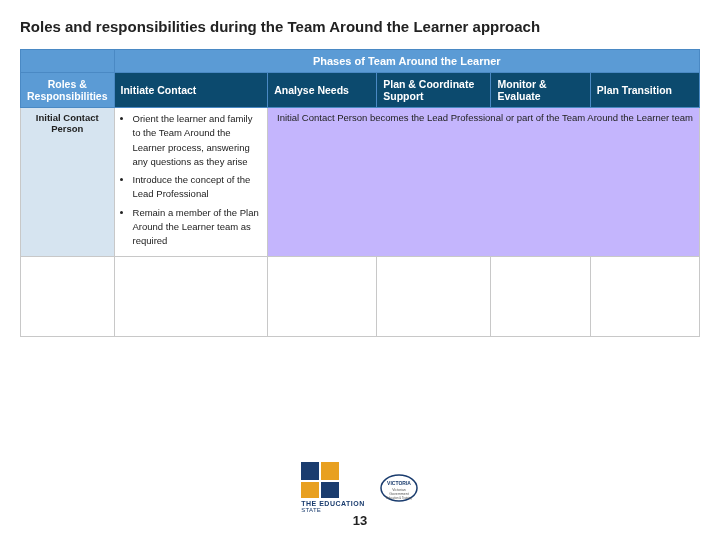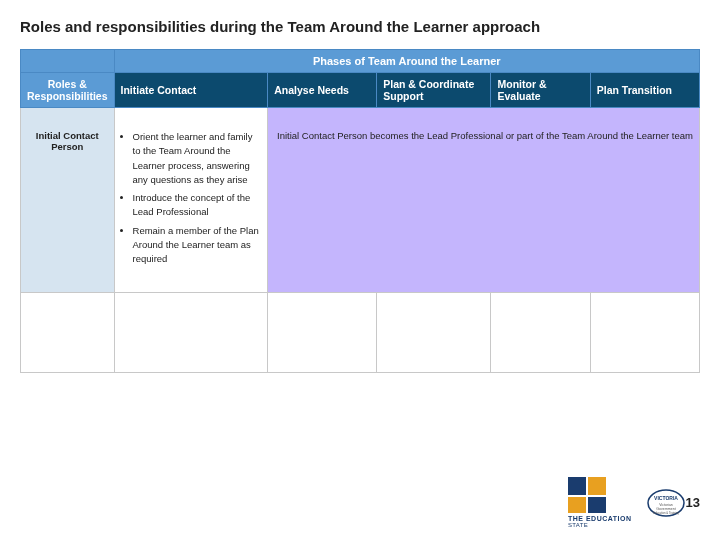--- a/index.html
+++ b/index.html
@@ -65,21 +65,21 @@
       vertical-align: middle;
       border: 1px solid #4a89c4;
     }
 
     
     .content-row td {
       border: 1px solid #c8c8c8;
       vertical-align: top;
       font-size: 9.5px;
       color: #222;
-      padding: 22px 6px;
+      padding: 4px 6px;
     }
 
     .role-cell {
       background: #d6e4f0;
       text-align: center;
       vertical-align: middle;
       font-size: 11px;
       font-weight: bold;
       color: #222;
       width: 90px;
@@ -110,21 +110,22 @@
     }
 
     
     .footer {
       position: absolute;
       bottom: 12px;
       left: 20px;
       right: 20px;
       display: flex;
       align-items: center;
-      justify-content: flex-end;
+      justify-content: flex-start;
+      flex-direction: column;
     }
 
     .footer-logos {
       display: flex;
       align-items: center;
       gap: 14px;
     }
 
     .logo-education {
       display: flex;

